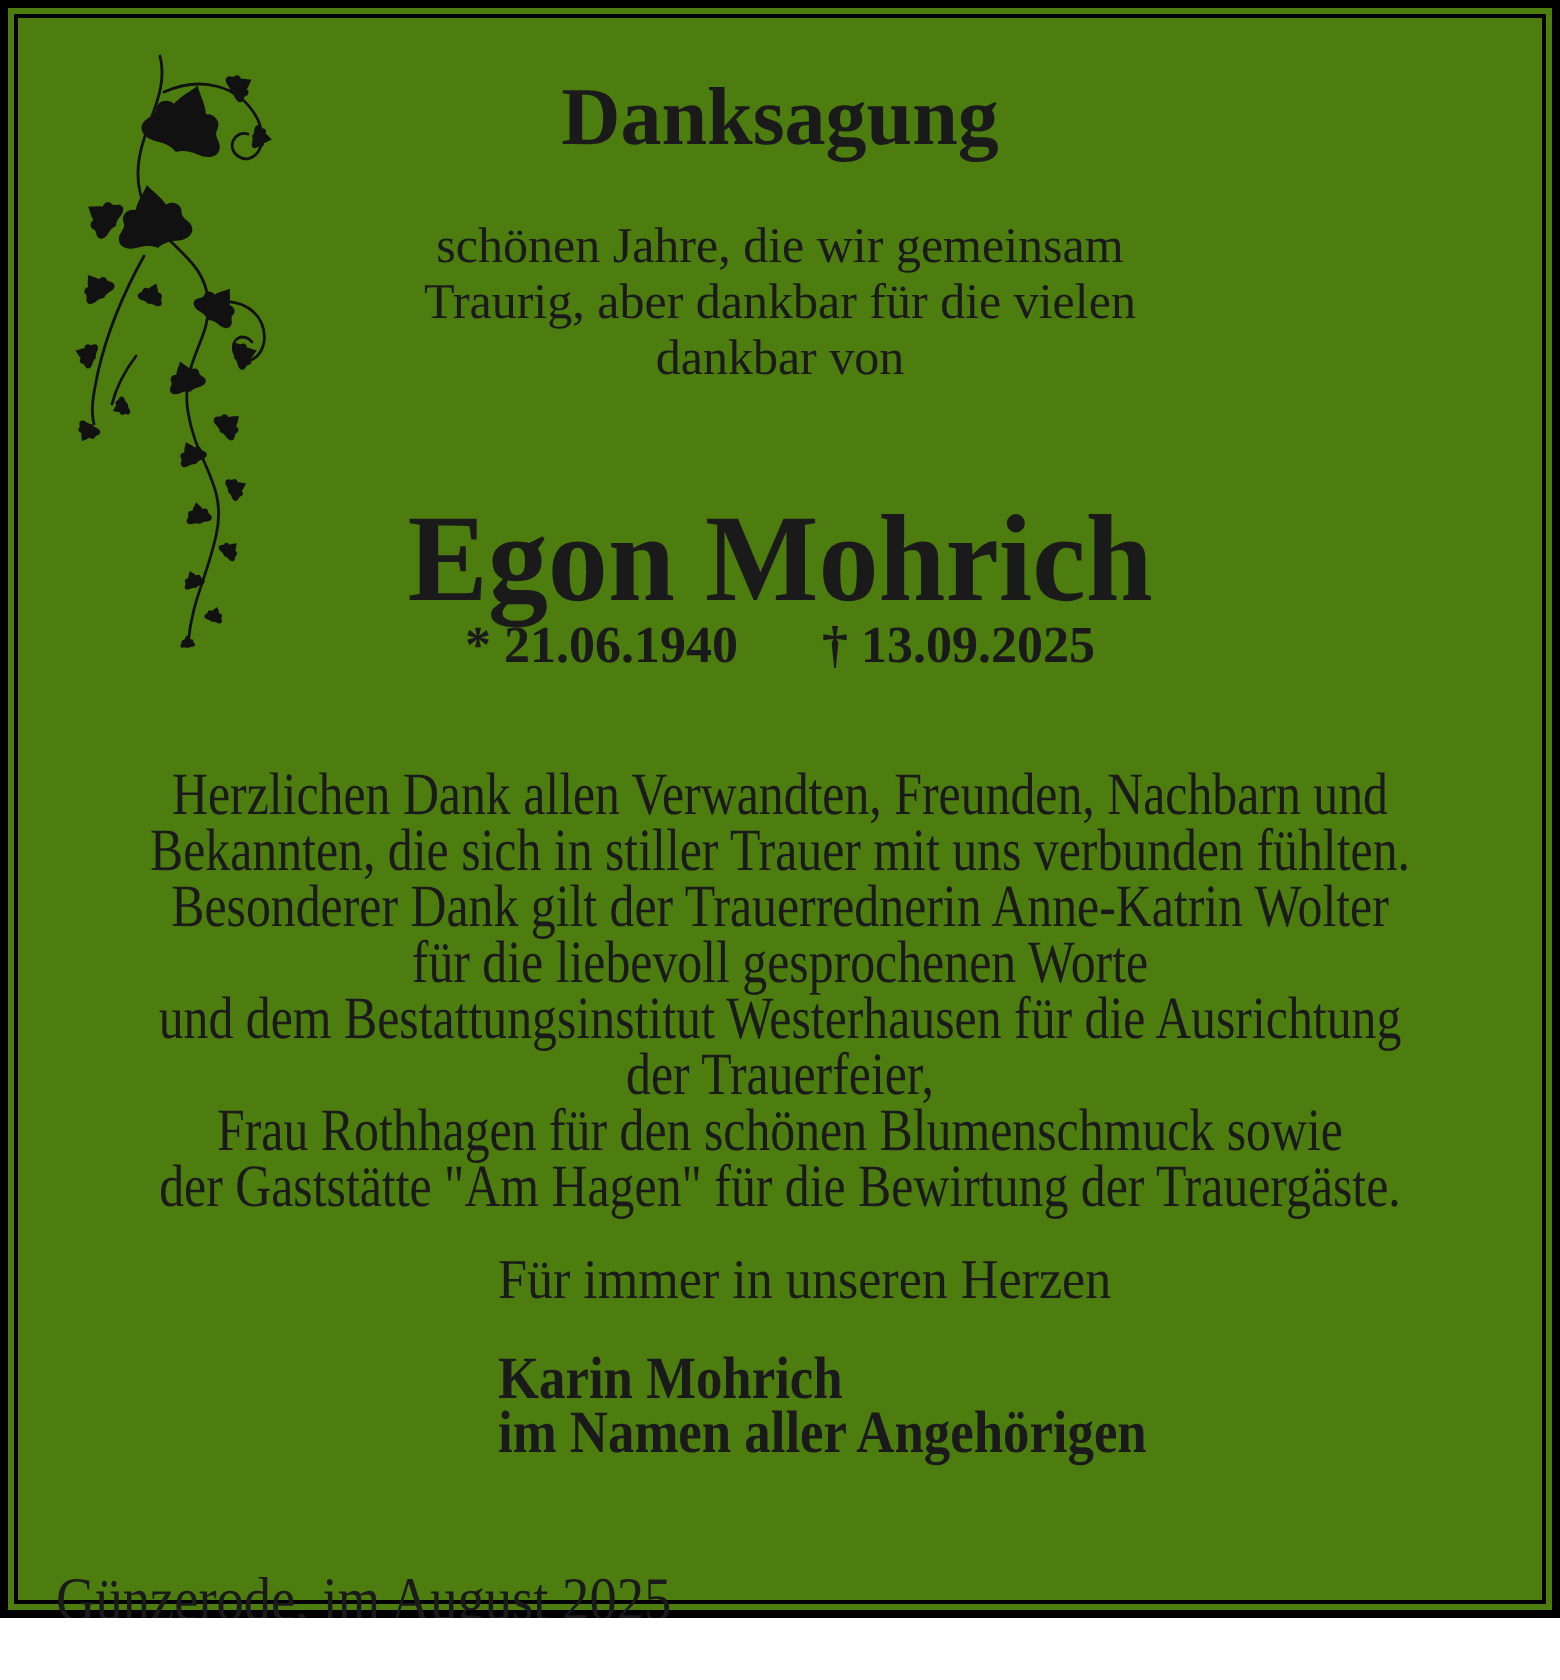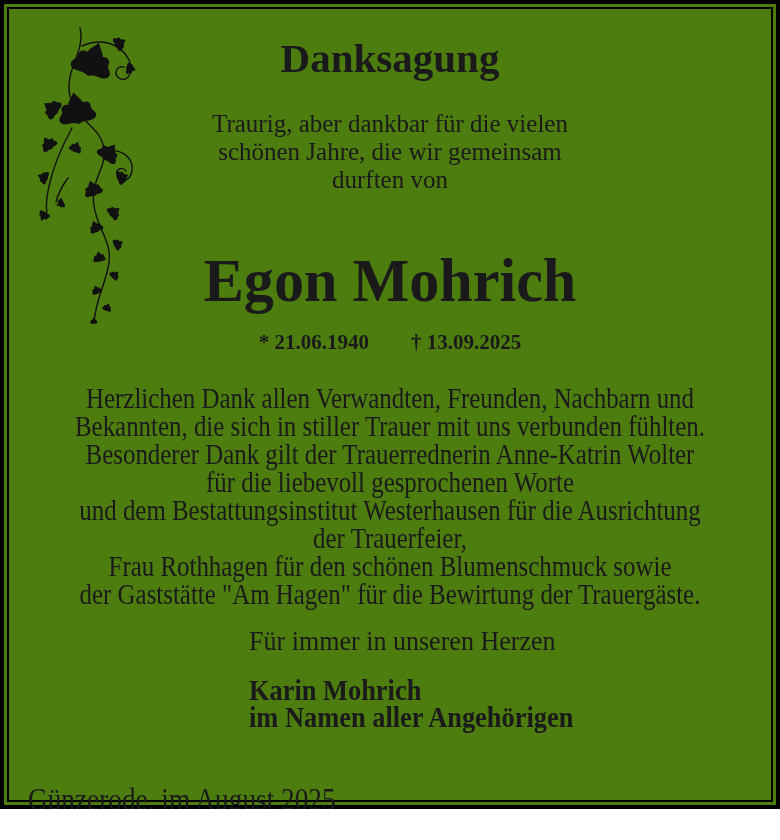--- a/index.html
+++ b/index.html
@@ -41,24 +41,24 @@
     width: 100%; text-align: center;
     font-size: 25px; line-height: 28px;
   }
   .name {
     position: absolute; top: 246px; left: 0;
     width: 100%; text-align: center;
     font-weight: bold; font-size: 62px; line-height: 68px;
     transform: scaleX(0.97); transform-origin: 50% 0;
   }
   .dates {
-    position: absolute; top: 327px; left: 0;
+    position: absolute; top: 308px; left: 0;
     width: 100%;
     display: flex; justify-content: center; gap: 42px;
-    font-weight: bold; font-size: 21px; line-height: 30px;
+    font-weight: bold; font-size: 26px; line-height: 30px;
   }
   .thanks {
     position: absolute; top: 384px; left: 0;
     width: 100%; text-align: center;
     font-size: 30px; line-height: 28px;
     transform: scaleX(0.83); transform-origin: 50% 0;
   }
   .closing {
     position: absolute; top: 626px; left: 249px;
     font-size: 28px; line-height: 30px;
@@ -119,23 +119,23 @@
       <use href="#leaf" transform="translate(90,262) rotate(45) scale(0.45)"></use>
       <use href="#leaf" transform="translate(76,278) rotate(-20) scale(0.45)"></use>
       <use href="#leaf" transform="translate(84,295) rotate(20) scale(0.4)"></use>
       <use href="#leaf" transform="translate(72,308) rotate(-5) scale(0.32)"></use>
     </g>
   </svg>
 
   <h1 class="title">Danksagung</h1>
 
   <div class="intro">
+    <span class="line">schönen Jahre, die wir gemeinsam</span>
     <span class="line">Traurig, aber dankbar für die vielen</span>
-    <span class="line">schönen Jahre, die wir gemeinsam</span>
-    <span class="line">durften von</span>
+    <span class="line">dankbar von</span>
   </div>
 
   <div class="name">Egon Mohrich</div>
 
   <div class="dates">
     <span>* 21.06.1940</span>
     <span>† 13.09.2025</span>
   </div>
 
   <div class="thanks">

